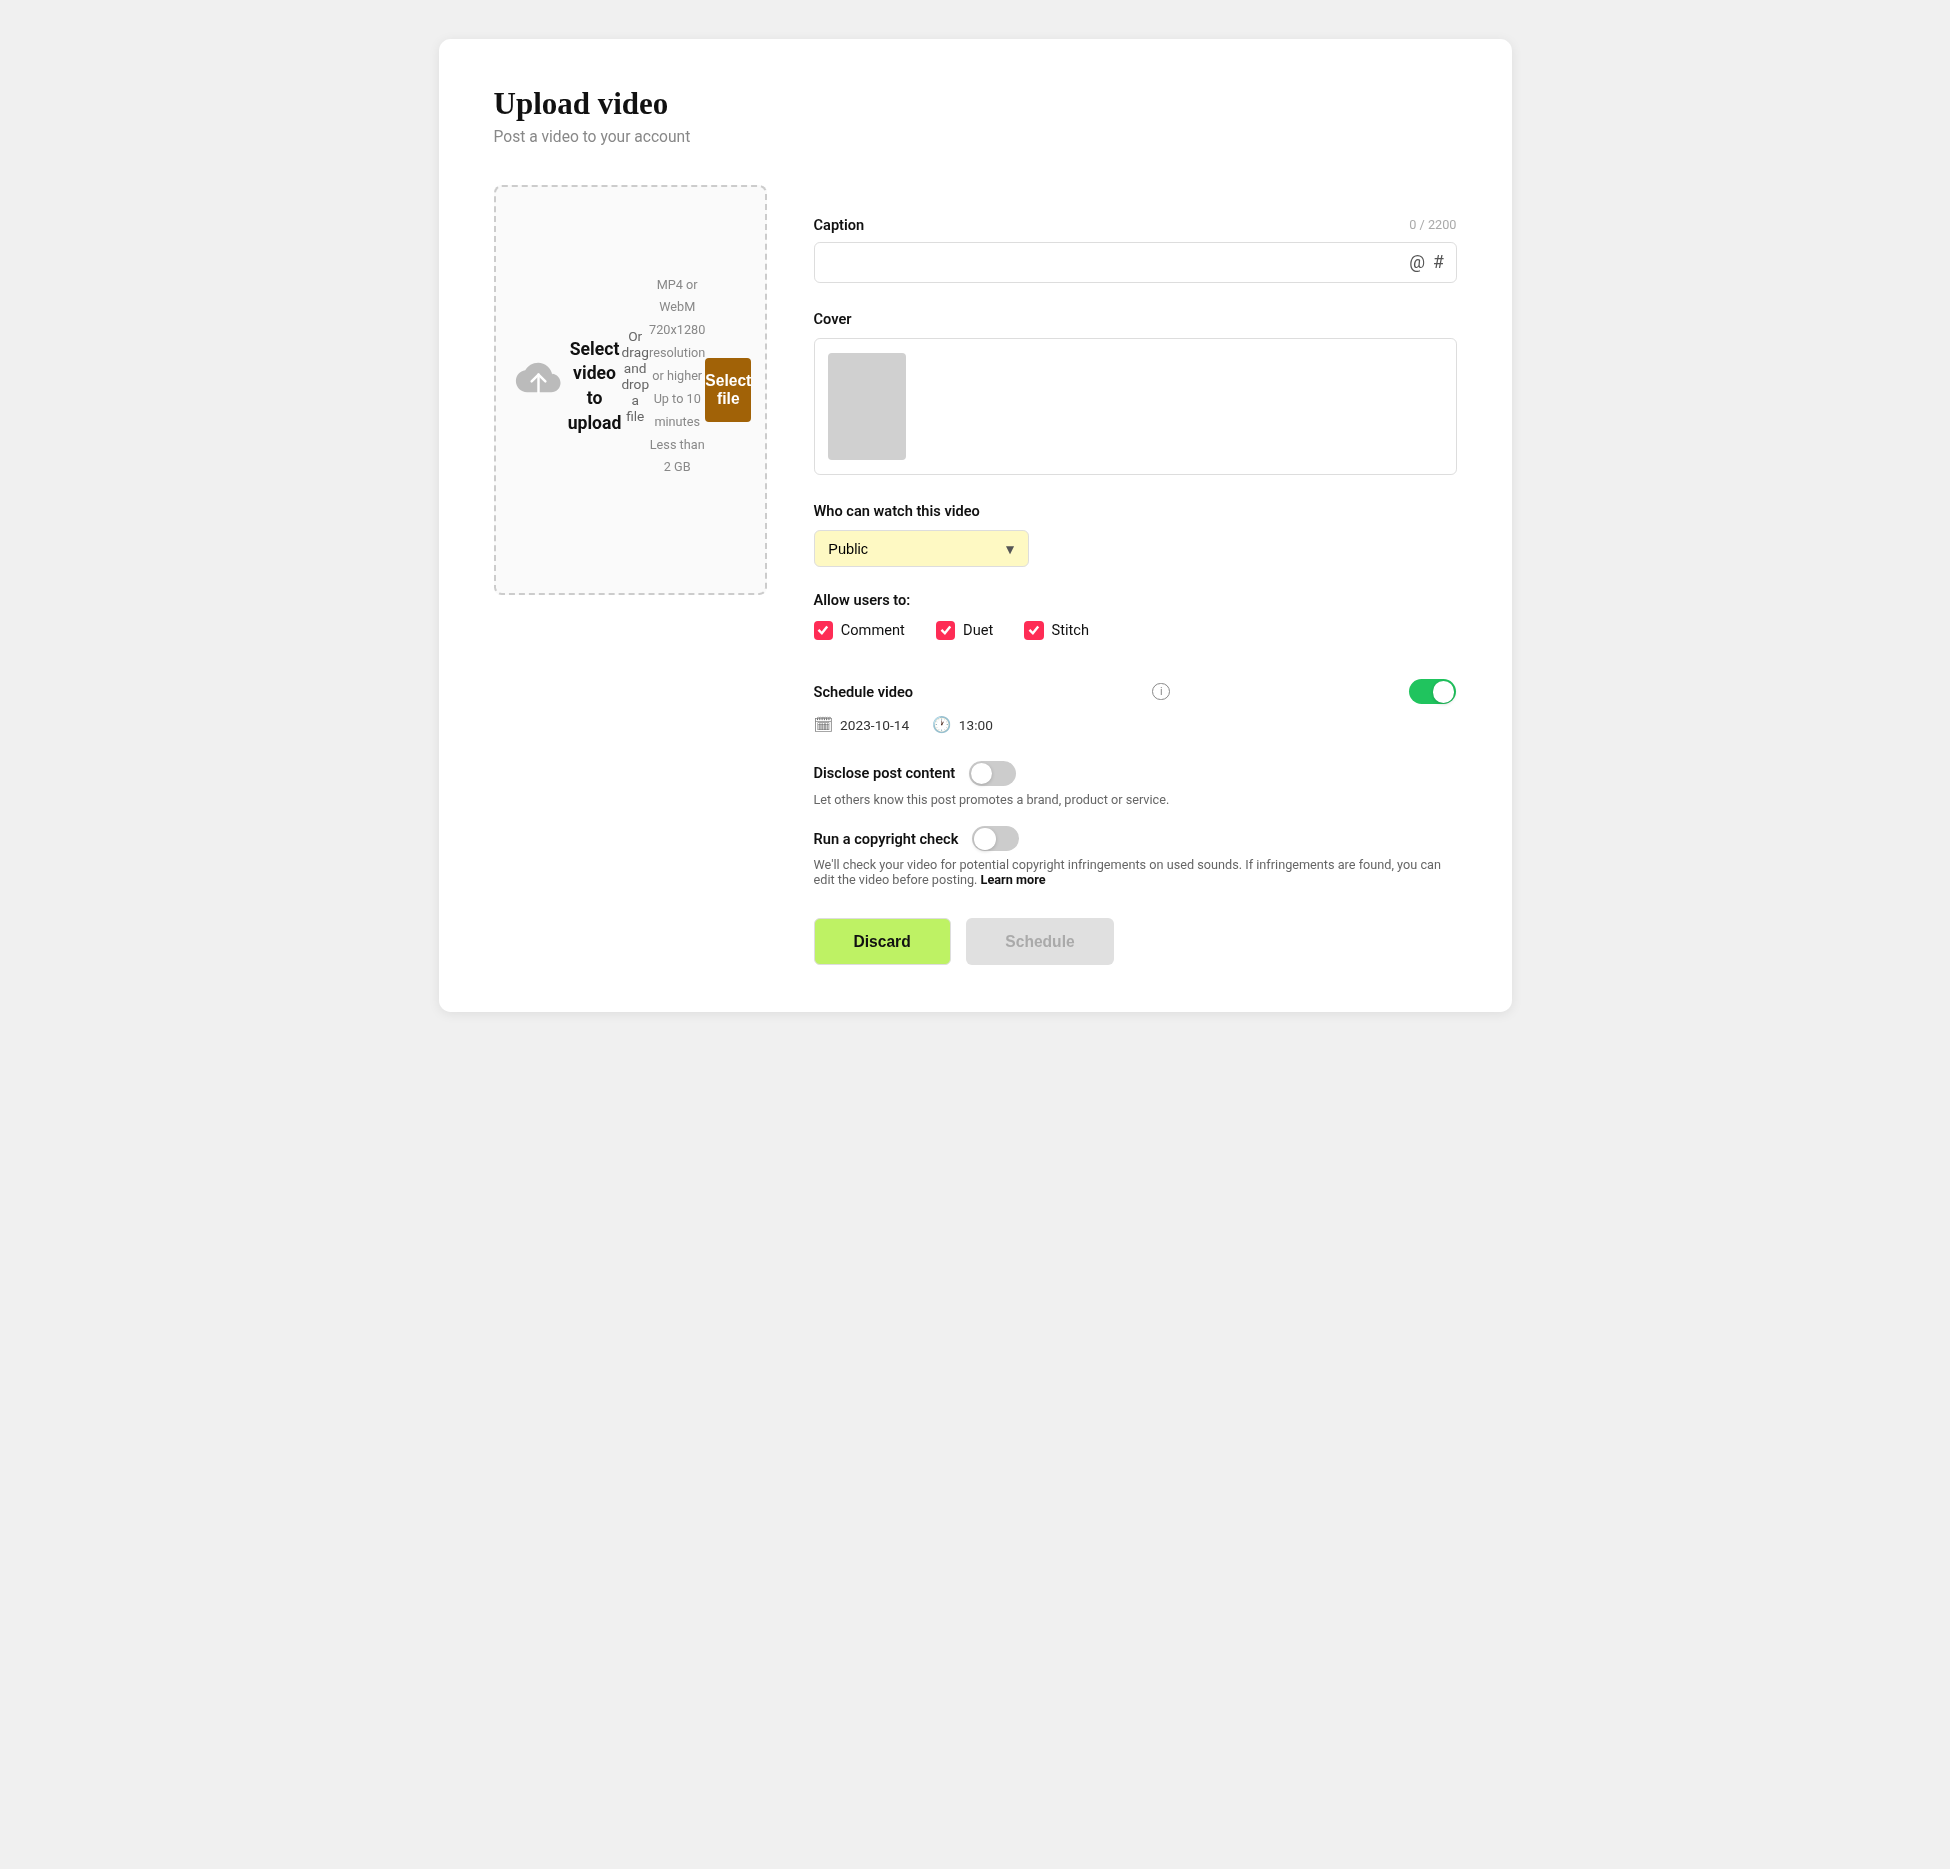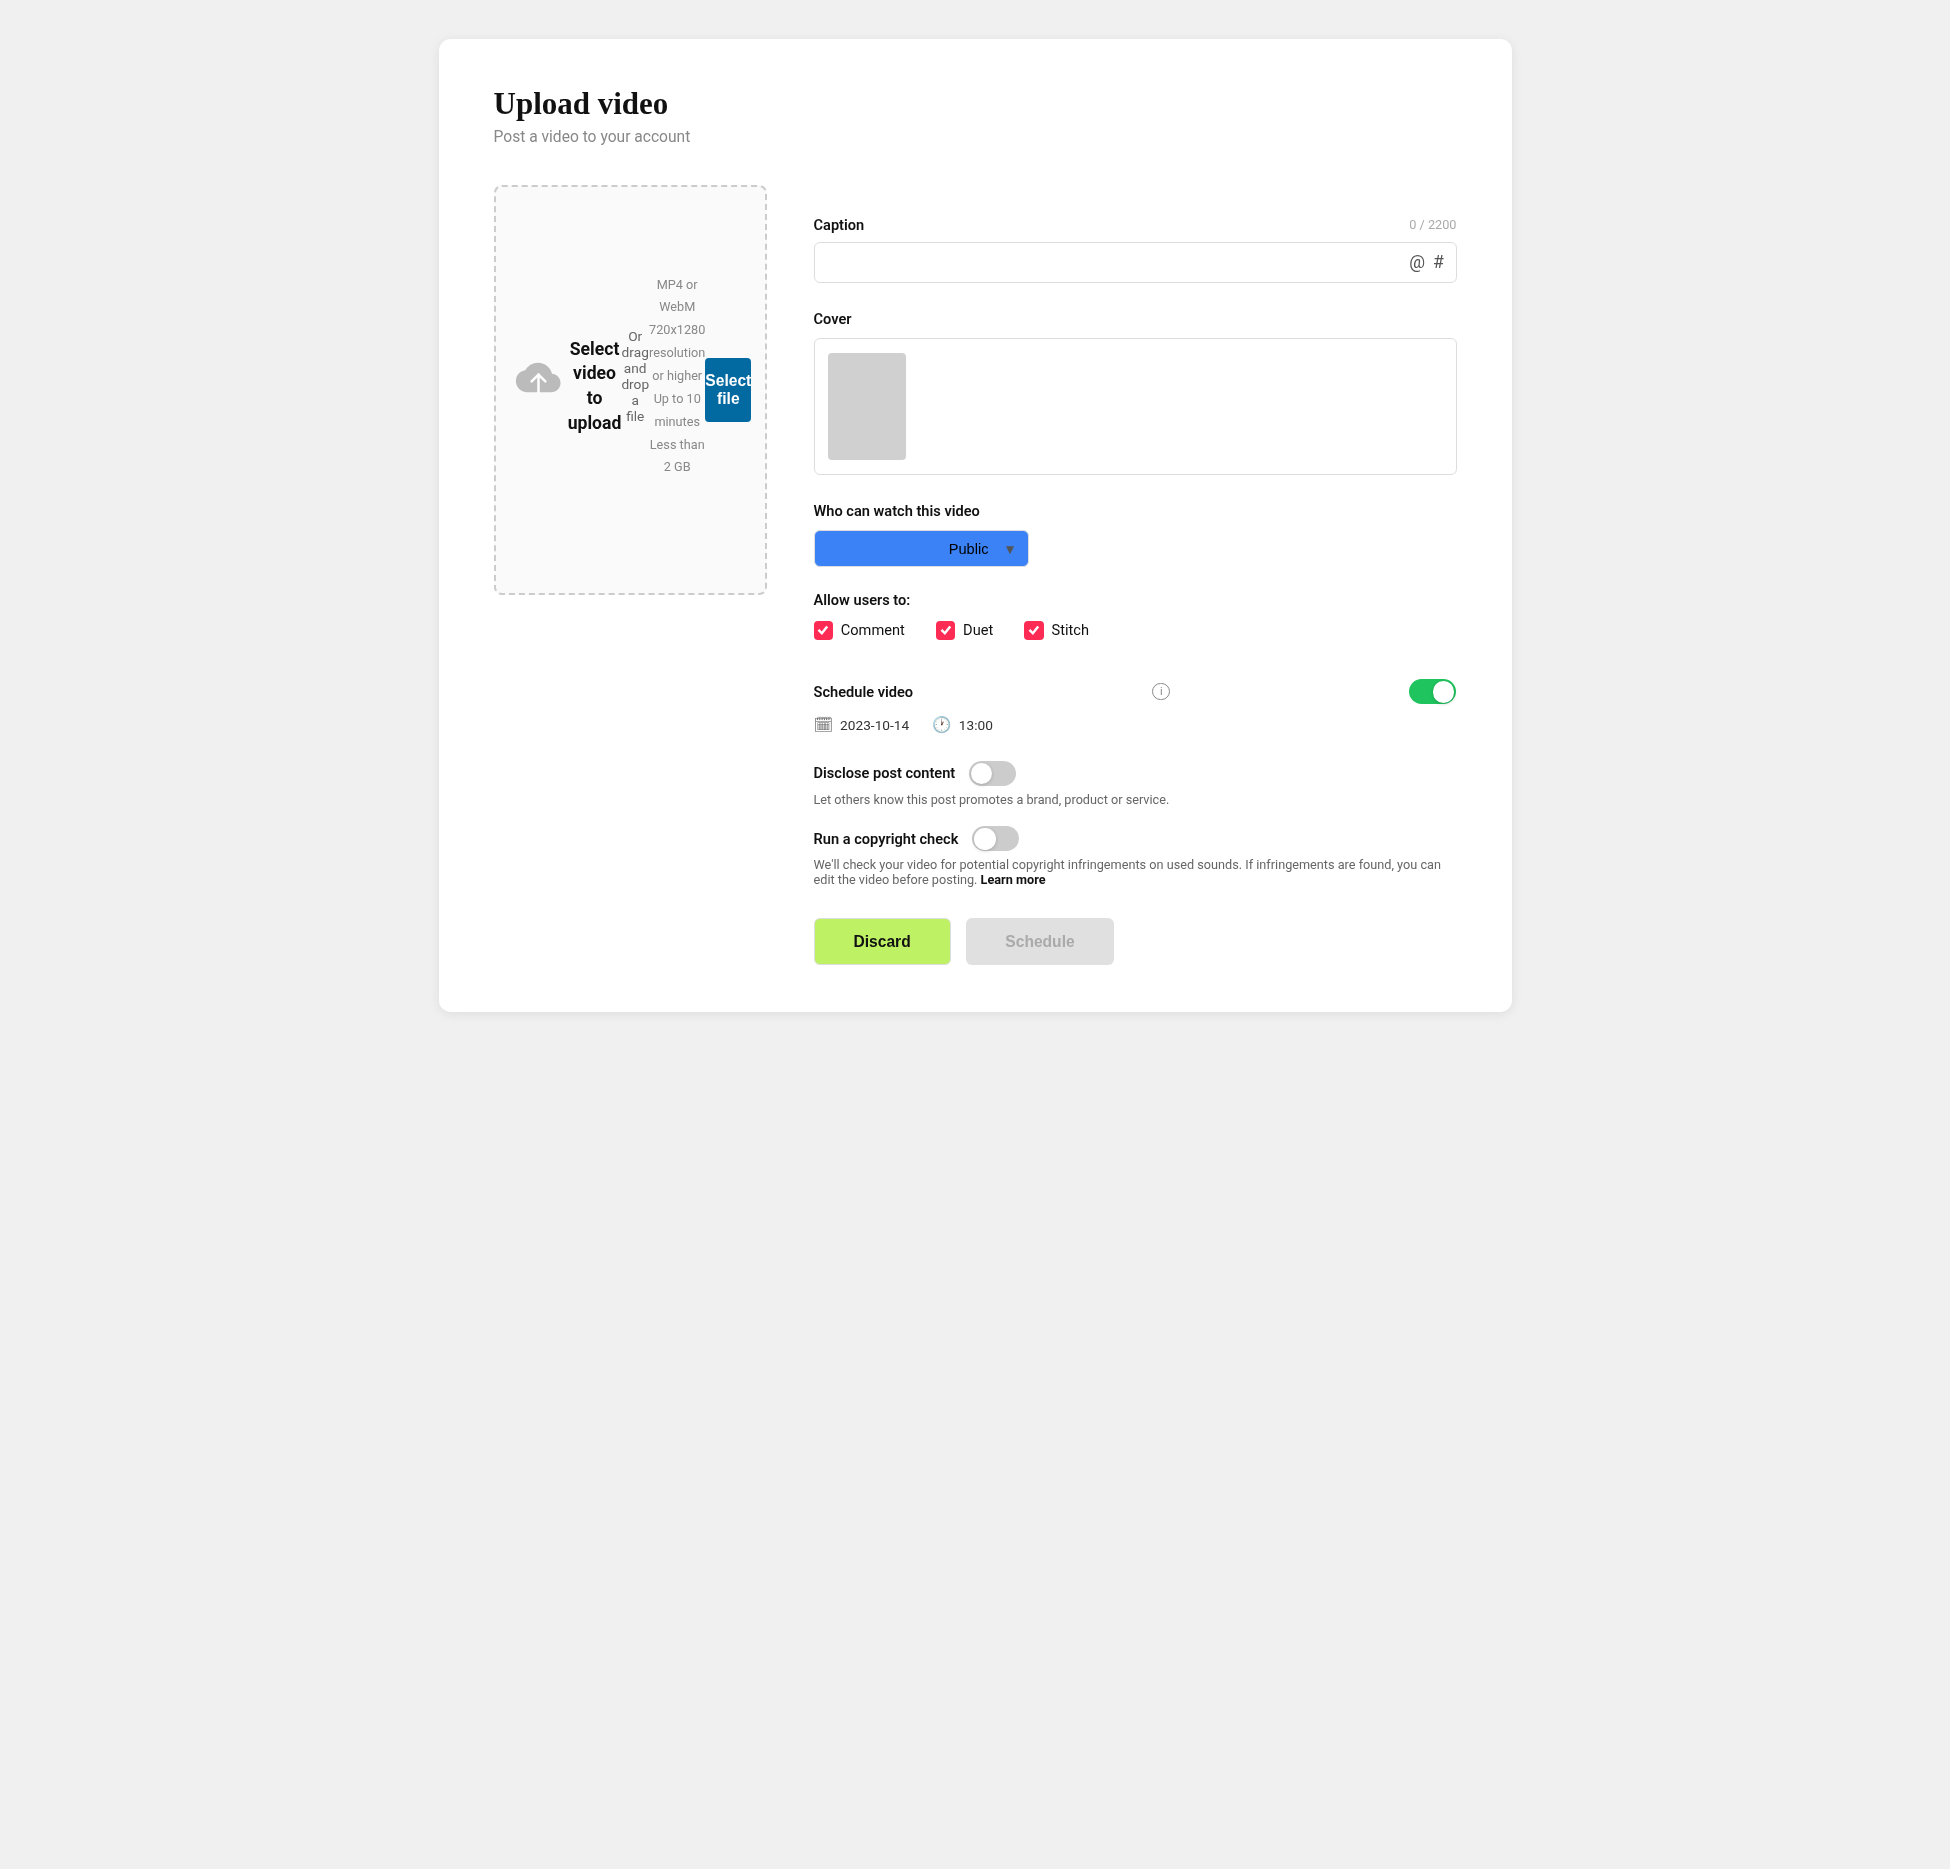--- a/index.html
+++ b/index.html
@@ -72,21 +72,21 @@
       color: #666;
       margin-bottom: 27px;
     }
     .upload-specs {
       font-size: 12.7px;
       color: #888;
       line-height: 1.8;
       margin-bottom: 27px;
     }
     .select-file-btn {
-      background: #0369a1;
+      background: #a16207;
       color: #fff;
       border: none;
       border-radius: 3.9px;
       padding: 13.7px 0;
       width: 100%;
       font-size: 15.6px;
       font-weight: 600;
       cursor: pointer;
     }
     
@@ -164,25 +164,24 @@
       position: relative;
       display: inline-block;
       margin-bottom: 23.4px;
     }
     .visibility-select {
       appearance: none;
       border: 1px solid #ddd;
       border-radius: 5.9px;
       padding: 9.8px 39px 9.8px 13.7px;
       font-size: 14.6px;
-      background: #3b82f6;
+      background: #fef9c3;
       cursor: pointer;
       width: 215px;
       outline: none;
-      text-align: right;
     }
     .select-arrow {
       position: absolute;
       right: 11.7px;
       top: 50%;
       transform: translateY(-50%);
       pointer-events: none;
       font-size: 13.7px;
       color: #555;
     }

